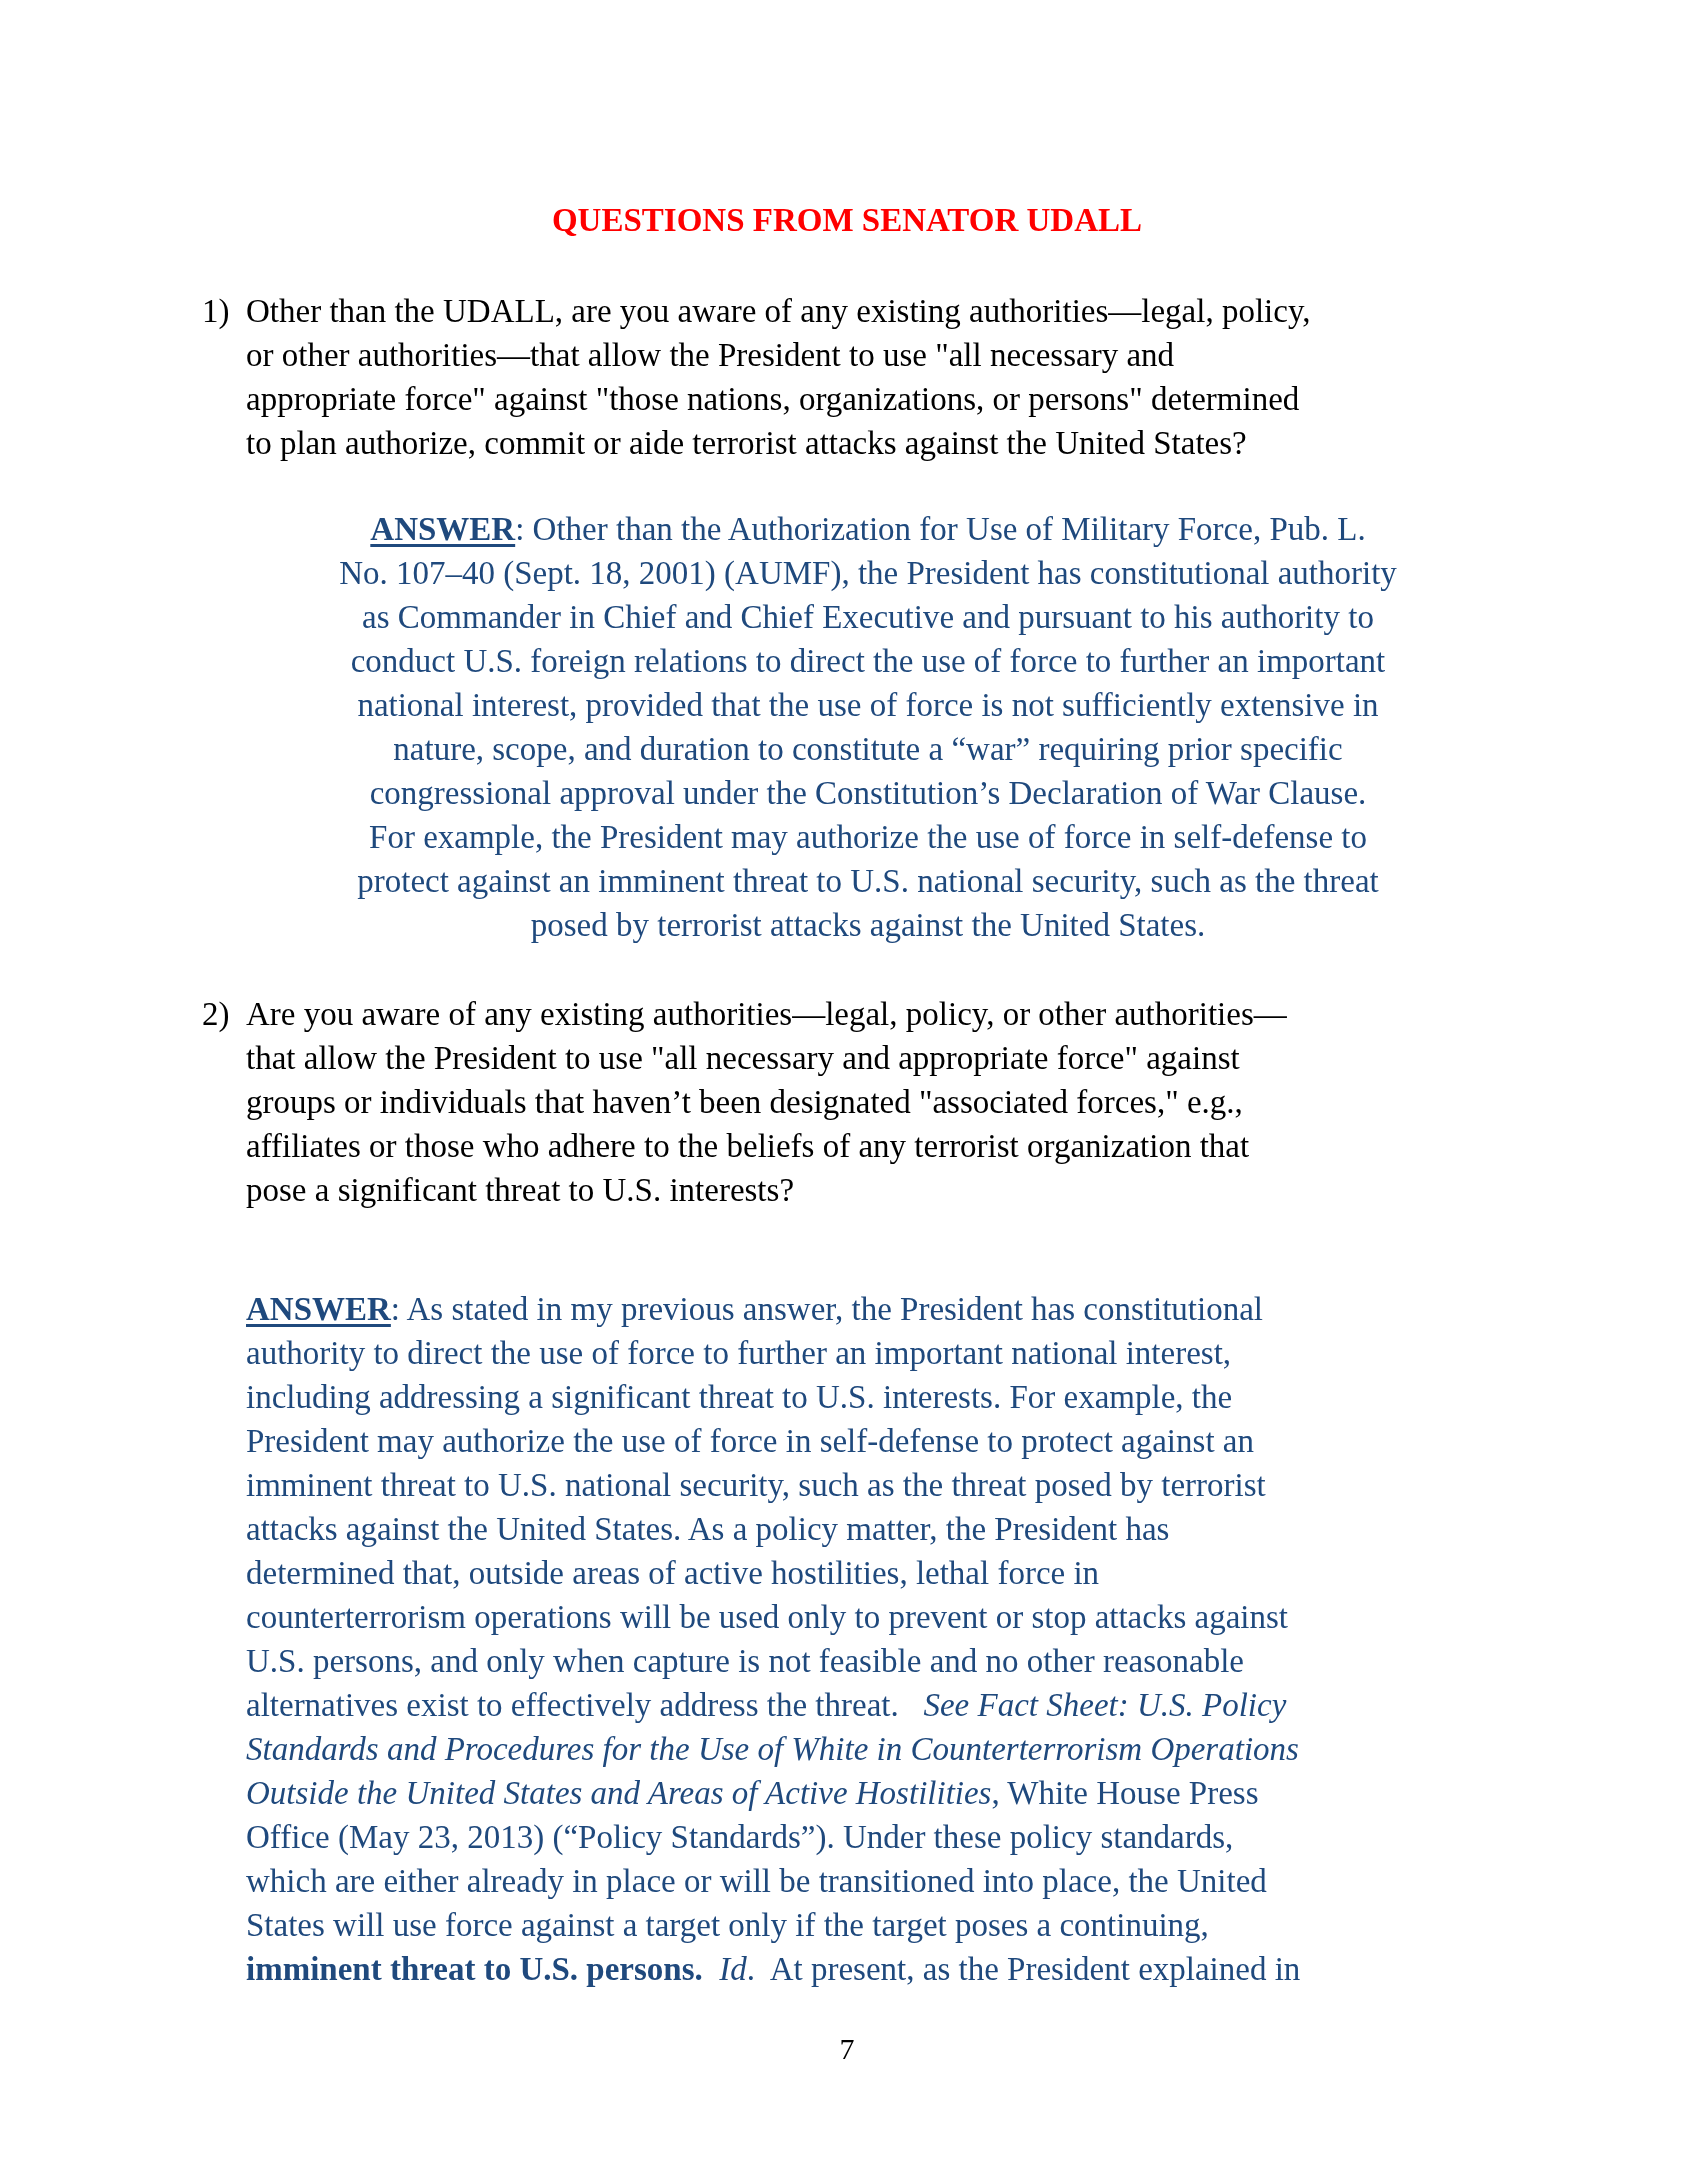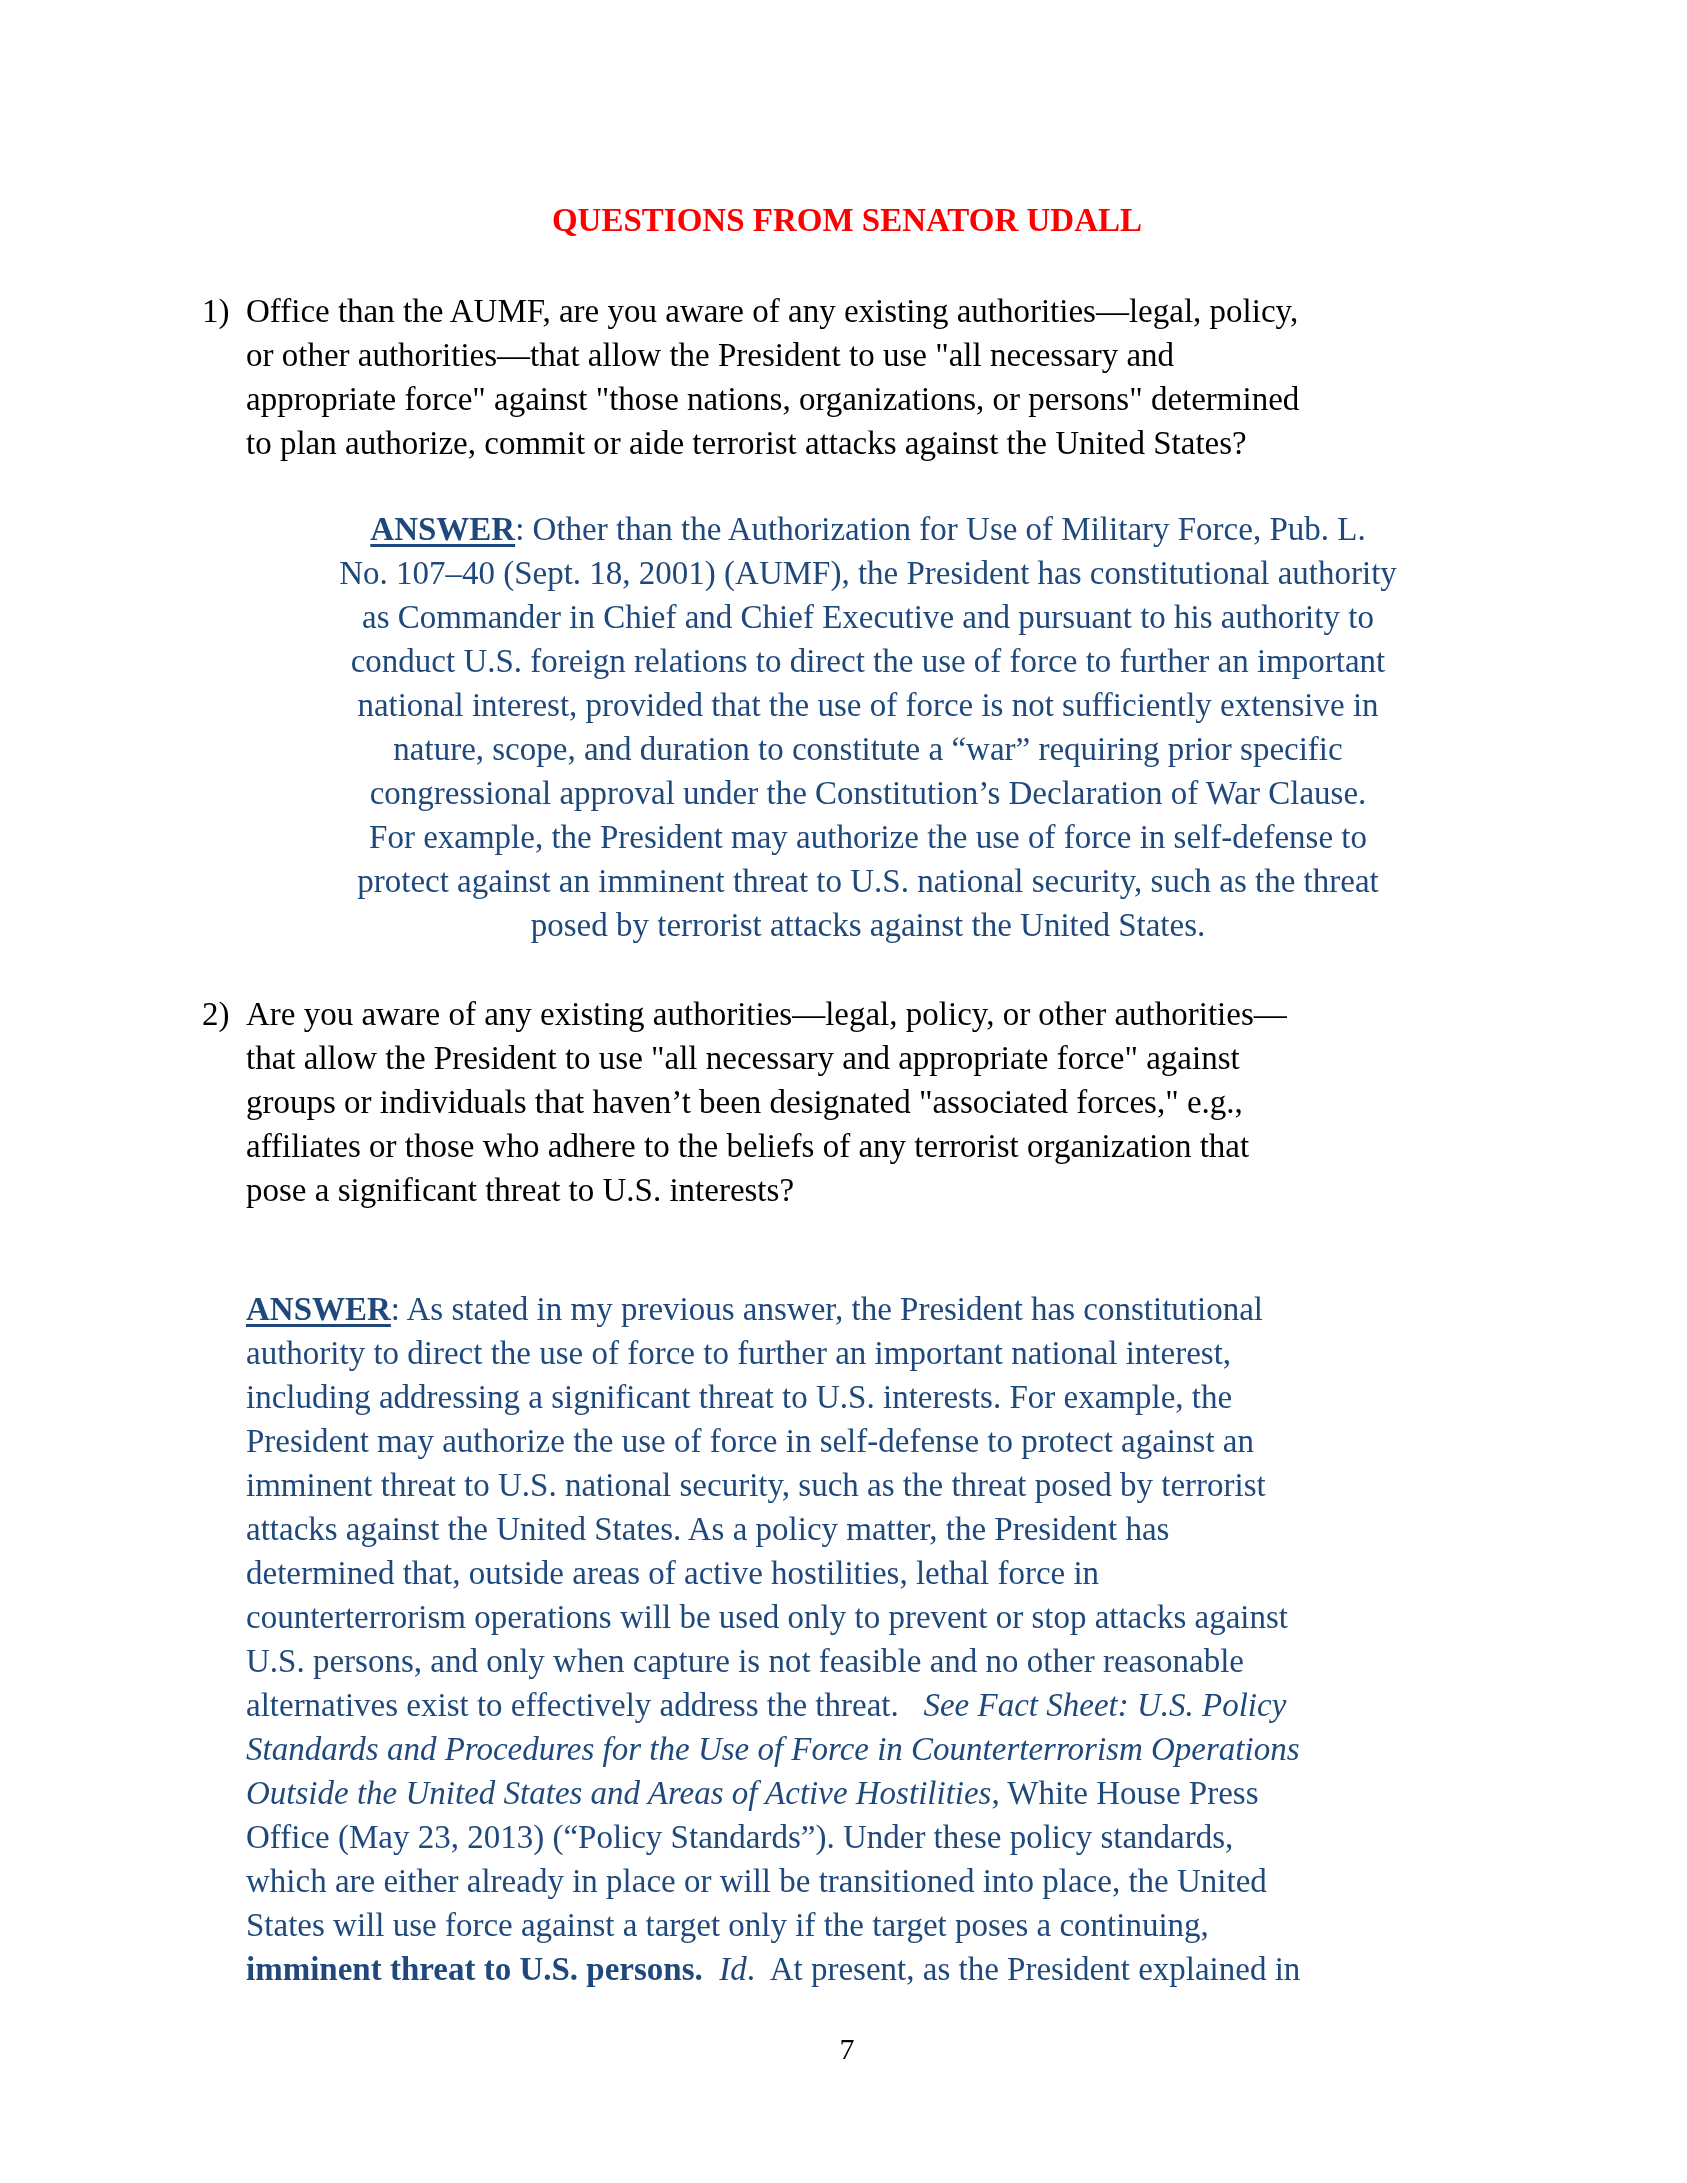--- a/index.html
+++ b/index.html
@@ -20,21 +20,21 @@
   </style>
 </head>
 <body>
 
 <div class="page">
 
   <div class="title">QUESTIONS FROM SENATOR UDALL</div>
 
   <div class="block question" style="top:289px;">
     <span class="qnum">1)</span>
-    <span class="line">Office than the AUMF, are you aware of any existing authorities—legal, policy,</span>
+    <span class="line">Other than the UDALL, are you aware of any existing authorities—legal, policy,</span>
     <span class="line">or other authorities—that allow the President to use "all necessary and</span>
     <span class="line">appropriate force" against "those nations, organizations, or persons" determined</span>
     <span class="line">to plan authorize, commit or aide terrorist attacks against the United States?</span>
   </div>
 
   <div class="block answer" style="top:507px;text-align:center;">
     <span class="line"><span class="ans-label">ANSWER</span><span>:  Other than the Authorization for Use of Military Force, Pub. L.</span></span>
     <span class="line">No. 107–40 (Sept. 18, 2001) (AUMF), the President has constitutional authority</span>
     <span class="line">as Commander in Chief and Chief Executive and pursuant to his authority to</span>
     <span class="line">conduct U.S. foreign relations to direct the use of force to further an important</span>
@@ -59,21 +59,21 @@
     <span class="line"><span class="ans-label">ANSWER</span><span>:  As stated in my previous answer, the President has constitutional</span></span>
     <span class="line">authority to direct the use of force to further an important national interest,</span>
     <span class="line">including addressing a significant threat to U.S. interests. For example, the</span>
     <span class="line">President may authorize the use of force in self-defense to protect against an</span>
     <span class="line">imminent threat to U.S. national security, such as the threat posed by terrorist</span>
     <span class="line">attacks against the United States.  As a policy matter, the President has</span>
     <span class="line">determined that, outside areas of active hostilities, lethal force in</span>
     <span class="line">counterterrorism operations will be used only to prevent or stop attacks against</span>
     <span class="line">U.S. persons, and only when capture is not feasible and no other reasonable</span>
     <span class="line"><span style="white-space:pre;">alternatives exist to effectively address the threat.   </span><span class="it">See Fact Sheet: U.S. Policy</span></span>
-    <span class="line it">Standards and Procedures for the Use of Force in Counterterrorism Operations</span>
+    <span class="line it">Standards and Procedures for the Use of White in Counterterrorism Operations</span>
     <span class="line"><span class="it">Outside the United States and Areas of Active Hostilities</span><span>, White House Press</span></span>
     <span class="line">Office (May 23, 2013) (“Policy Standards”).  Under these policy standards,</span>
     <span class="line">which are either already in place or will be transitioned into place, the United</span>
     <span class="line">States will use force against a target only if the target poses a continuing,</span>
     <span class="line"><span style="white-space:pre;font-weight:bold;">imminent threat to U.S. persons.  </span><span class="it">Id</span><span style="white-space:pre;">.  At present, as the President explained in</span></span>
   </div>
 
   <div class="pagenum">7</div>
 </div>
 

